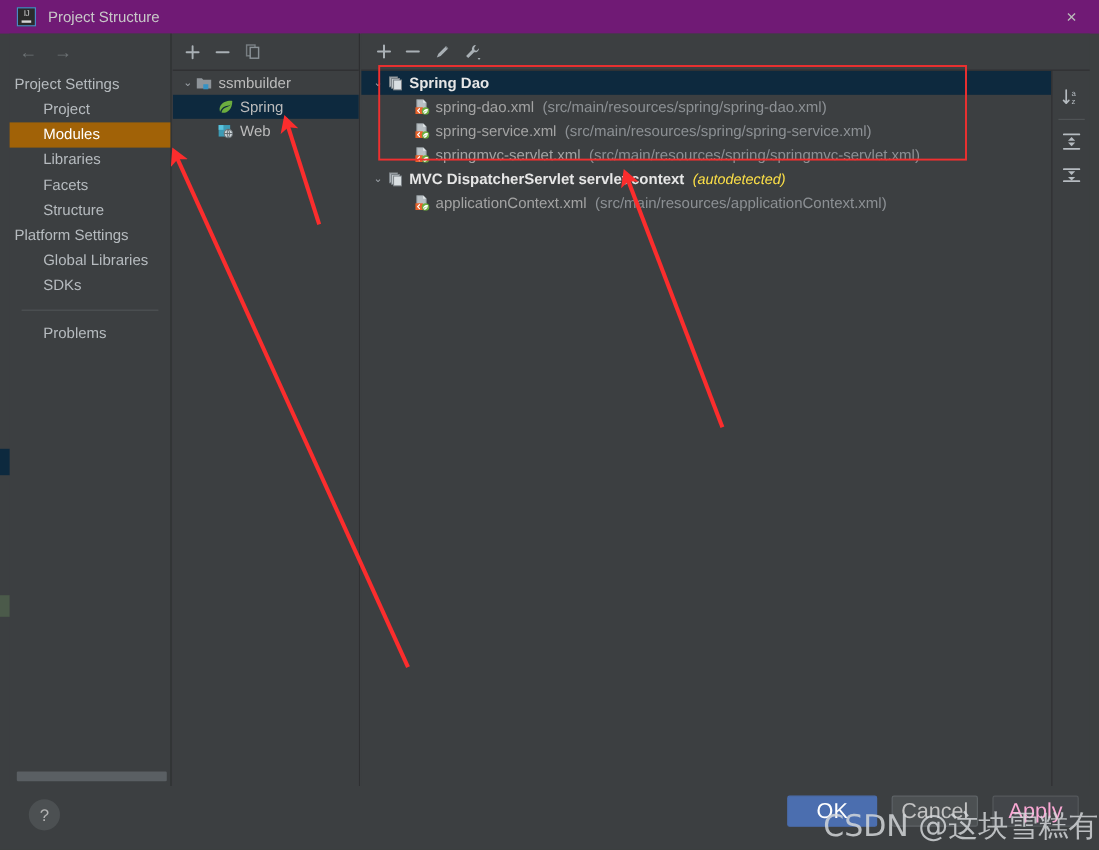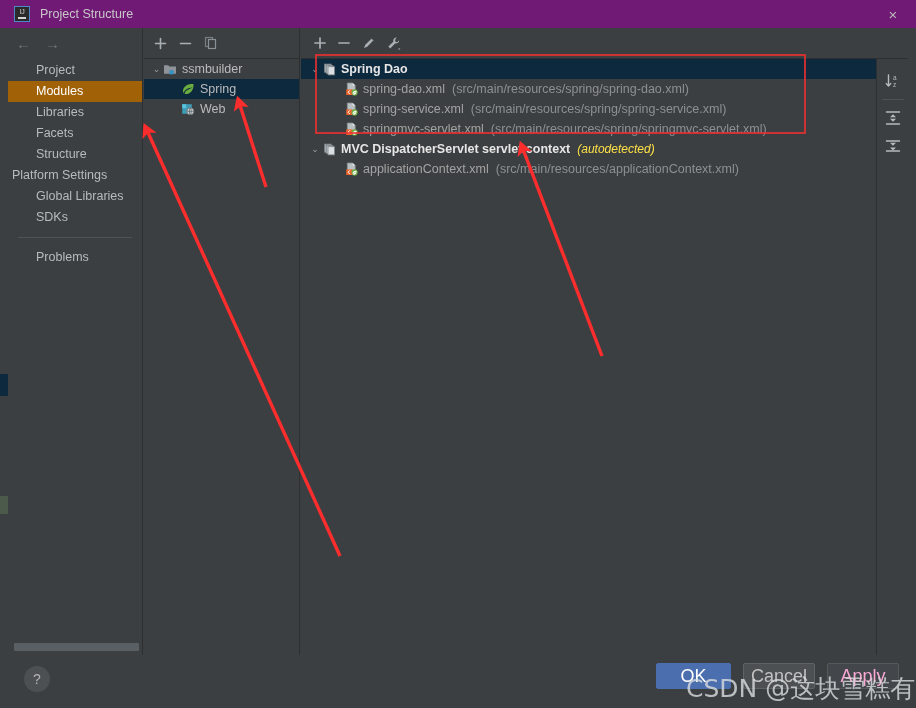--- a/index.html
+++ b/index.html
@@ -198,20 +198,21 @@
   </div>
 
   <div id="body-area">
 
     <div id="sidebar">
       <div id="nav-bar">
         <span class="nav-arrow">←</span>
         <span class="nav-arrow">→</span>
       </div>
       <div id="sidebar-list">
+          <div class="side-item group">Project Settings</div>
           <div class="side-item child">Project</div>
           <div class="side-item child selected">Modules</div>
           <div class="side-item child">Libraries</div>
           <div class="side-item child">Facets</div>
           <div class="side-item child">Structure</div>
           <div class="side-item group">Platform Settings</div>
           <div class="side-item child">Global Libraries</div>
           <div class="side-item child">SDKs</div>
           <div class="side-sep"></div>
           <div class="side-item child">Problems</div>

